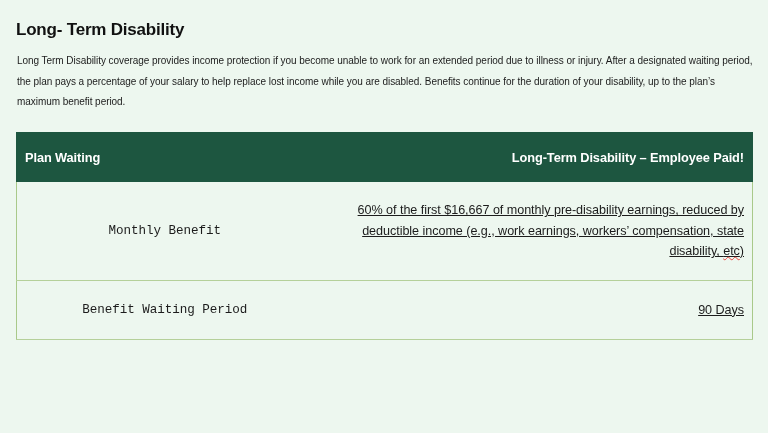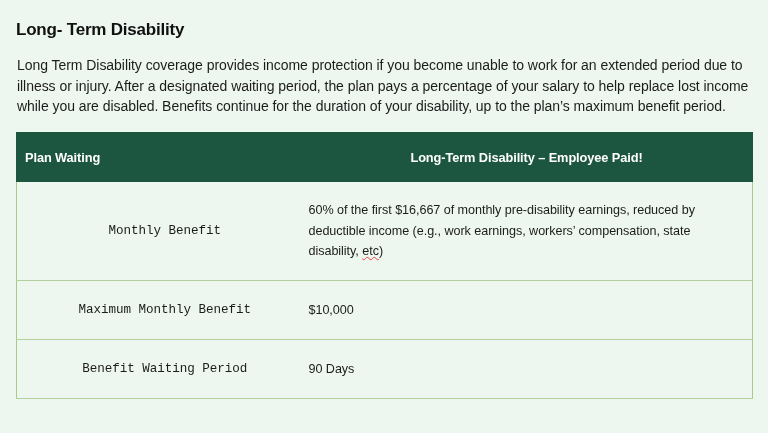--- a/index.html
+++ b/index.html
@@ -33,21 +33,21 @@
     letter-spacing: -0.2px;
     color: #111111;
     line-height: 22px;
   }
 
   .intro {
     position: absolute;
     left: 17px;
     top: 41px;
     width: 736px;
-    font-size: 14px;
+    font-size: 10px;
     line-height: 20.5px;
     color: #1c1c1c;
     text-align: left;
     letter-spacing: -0.05px;
   }
 
   .benefit-table {
     position: absolute;
     left: 16px;
     top: 132px;
@@ -68,42 +68,43 @@
     height: 48px;
     padding: 0 8px;
     border: 1px solid #1d5640;
     letter-spacing: -0.1px;
   }
   .benefit-table thead th.head-feature {
     text-align: left;
     padding-left: 8px;
   }
   .benefit-table thead th.head-value {
-    text-align: center;
+    text-align: right;
   }
 
   .benefit-table tbody td {
     background: #edf7ef;
     border-top: 1px solid #b5d09a;
     border-bottom: 1px solid #b5d09a;
     font-size: 12.6px;
     color: #1c1c1c;
     padding: 6px 8px;
     letter-spacing: -0.05px;
   }
   .benefit-table tbody td.cell-feature {
     text-align: center;
     padding-left: 20px;
     vertical-align: middle;
     font-family: Liberation Mono, monospace;
   }
   .benefit-table tbody td.cell-value {
-    text-align: left;
+    text-align: right;
     vertical-align: middle;
     line-height: 20.5px;
+    text-decoration: underline;
   }
 
   .benefit-table tbody tr.row-tall td { height: 86px; }
   .benefit-table tbody tr.row-short td { height: 46px; }
 
   
   .spellerror {
     text-decoration: underline;
     text-decoration-color: #e8453c;
     text-decoration-style: wavy;
@@ -131,24 +132,20 @@
         <th class="head-value">Long-Term Disability – Employee Paid!</th>
       </tr>
     </thead>
     <tbody>
 
       <tr class="row-tall">
         <td class="cell-feature">Monthly Benefit</td>
         <td class="cell-value"><span>60% of the first $16,667 of monthly pre-disability earnings, reduced by deductible income (e.g., work earnings, workers’ compensation, state disability, </span><span class="spellerror">etc</span><span>)</span></td>
       </tr>
 
-      <tr class="row-short">
-        <td class="cell-feature">Maximum Monthly Benefit</td>
-        <td class="cell-value">$10,000</td>
-      </tr>
 
 
       <tr class="row-short">
         <td class="cell-feature">Benefit Waiting Period</td>
         <td class="cell-value">90 Days</td>
       </tr>
 
     </tbody>
   </table>
 

